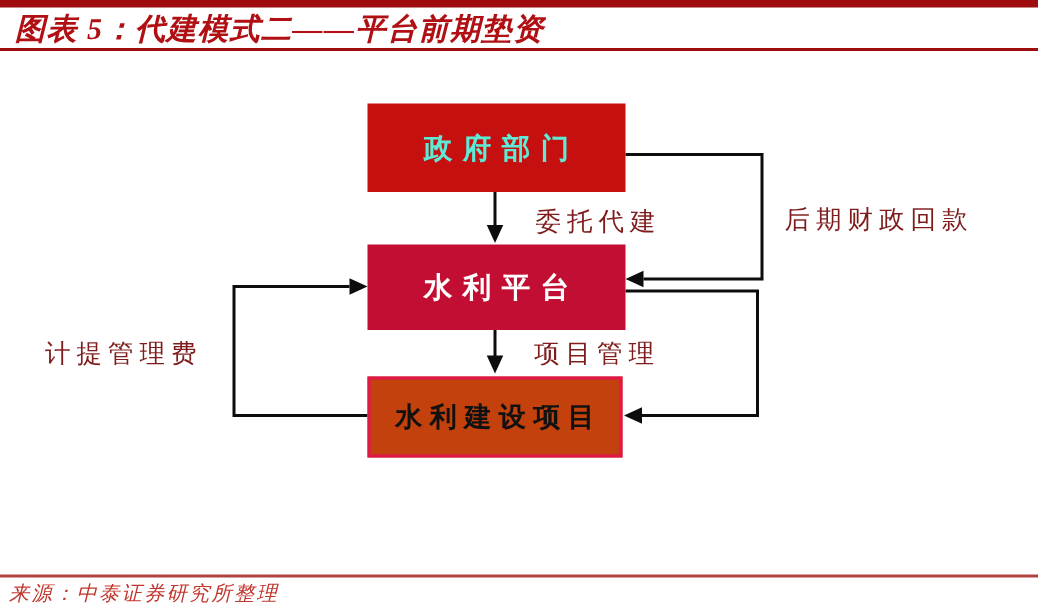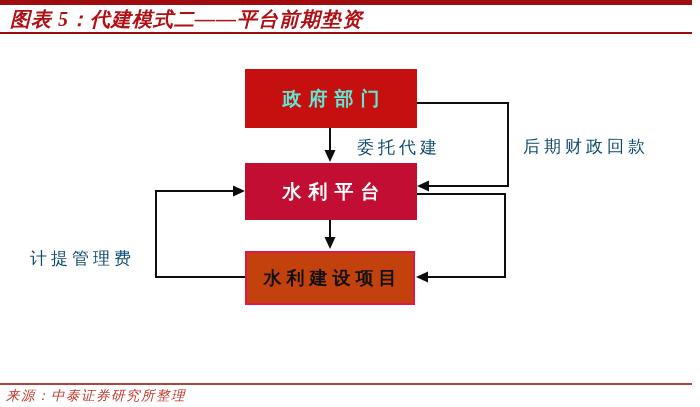--- a/index.html
+++ b/index.html
@@ -71,31 +71,31 @@
     pointer-events: none;
   }
   .connectors polyline, .connectors line {
     fill: none;
     stroke: #0d0d0d;
     stroke-width: 2;
   }
   .connectors polygon { fill: #0d0d0d; stroke: none; }
 
   .edge-label {
-    color: #0c4a6e;
+    color: #7f1d1d;
     font-size: 17px;
     font-weight: 500;
     letter-spacing: 4px;
     white-space: nowrap;
   }
   .lbl-entrust      { left: 357px; top: 136px; }
   .lbl-repayment    { left: 523px; top: 135px; }
   .lbl-project-mgmt { left: 356px; top: 224px; }
   .lbl-advance      { left: 522px; top: 223px; }
-  .lbl-mgmt-fee     { left: 30px;  top: 224px; margin-top: 23px; }
+  .lbl-mgmt-fee     { left: 30px;  top: 224px; }
 
   .footer-divider {
     left: 0; top: 383px; width: 700px; height: 2px;
     background: #b04340;
   }
   .source-note {
     left: 6px; top: 387px;
     font-size: 13.5px;
     font-style: italic;
     letter-spacing: 1.5px;
@@ -144,19 +144,20 @@
     <span>政府部门</span>
   </div>
   <div class="abs node node-platform">
     <span>水利平台</span>
   </div>
   <div class="abs node node-project">
     <span>水利建设项目</span>
   </div>
 
   <div class="abs edge-label lbl-entrust">委托代建</div>
+  <div class="abs edge-label lbl-project-mgmt">项目管理</div>
   <div class="abs edge-label lbl-repayment">后期财政回款</div>
   <div class="abs edge-label lbl-mgmt-fee">计提管理费</div>
 
   <div class="abs footer-divider"></div>
   <div class="abs source-note">来源：中泰证券研究所整理</div>
 
 </div>
 
 </body></html>

